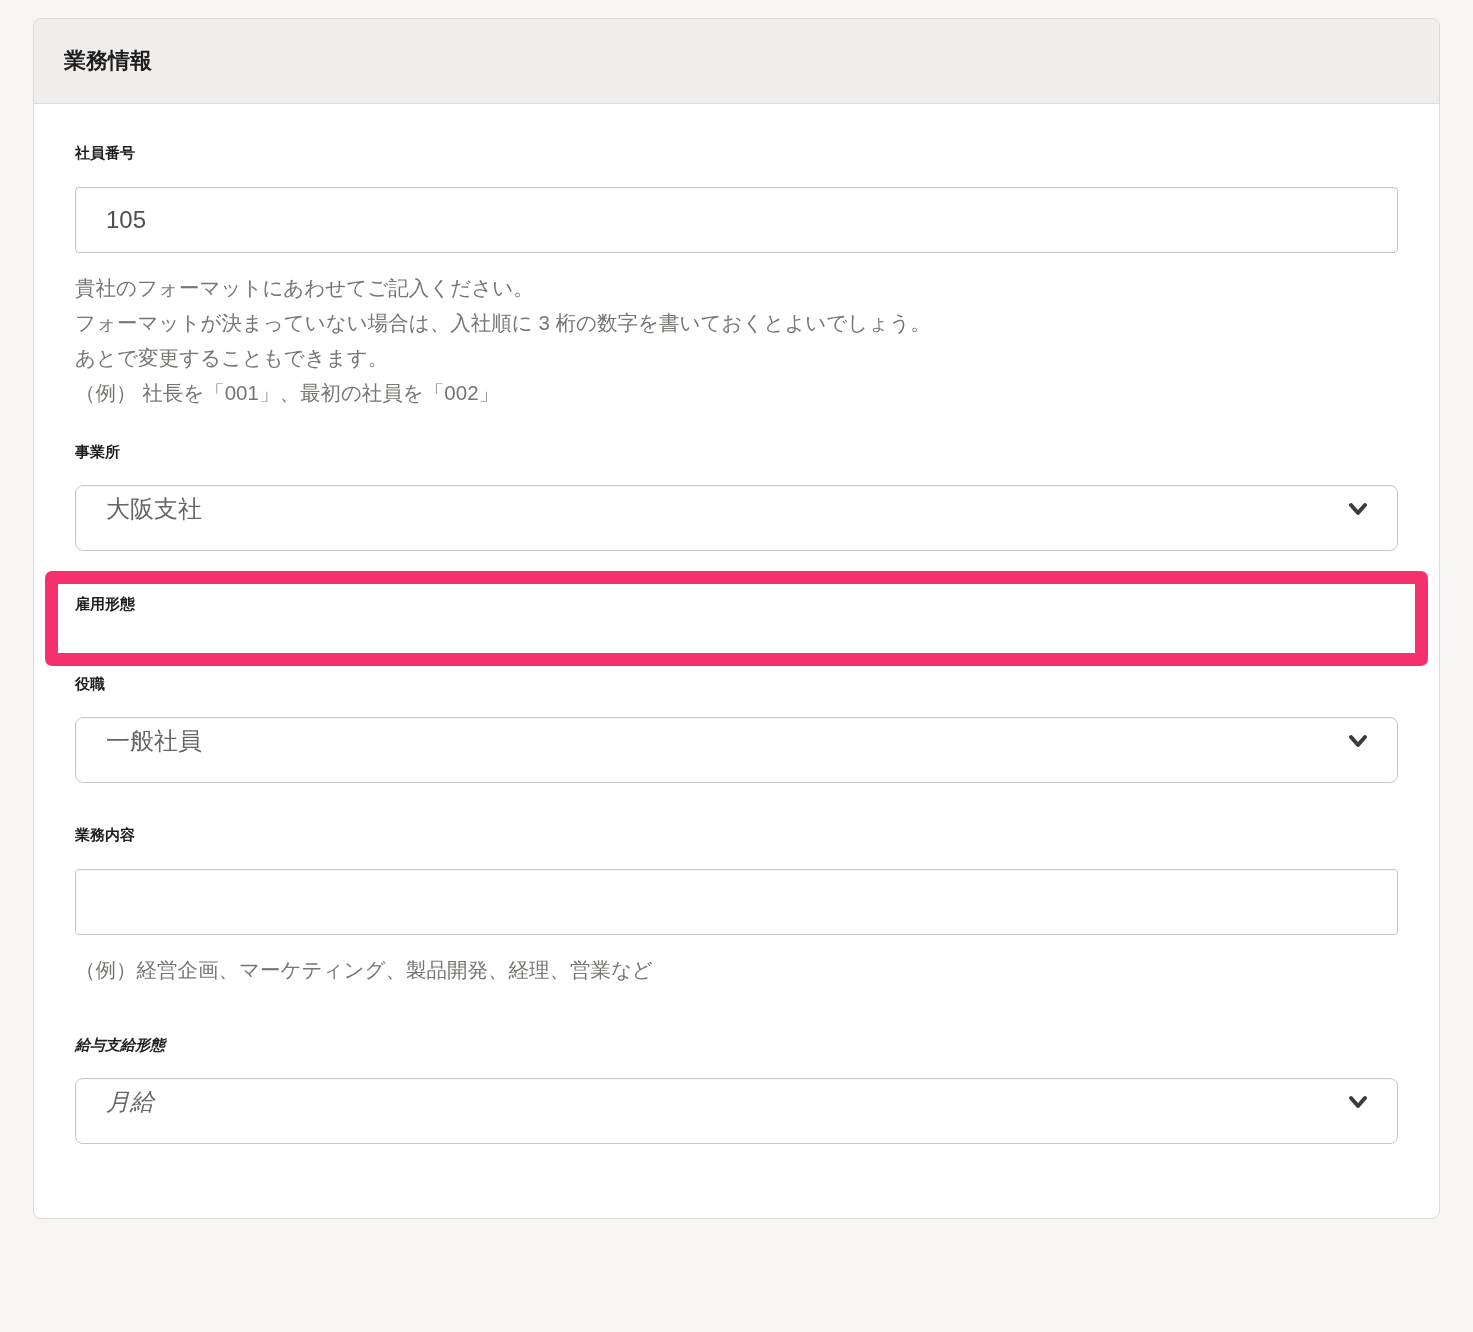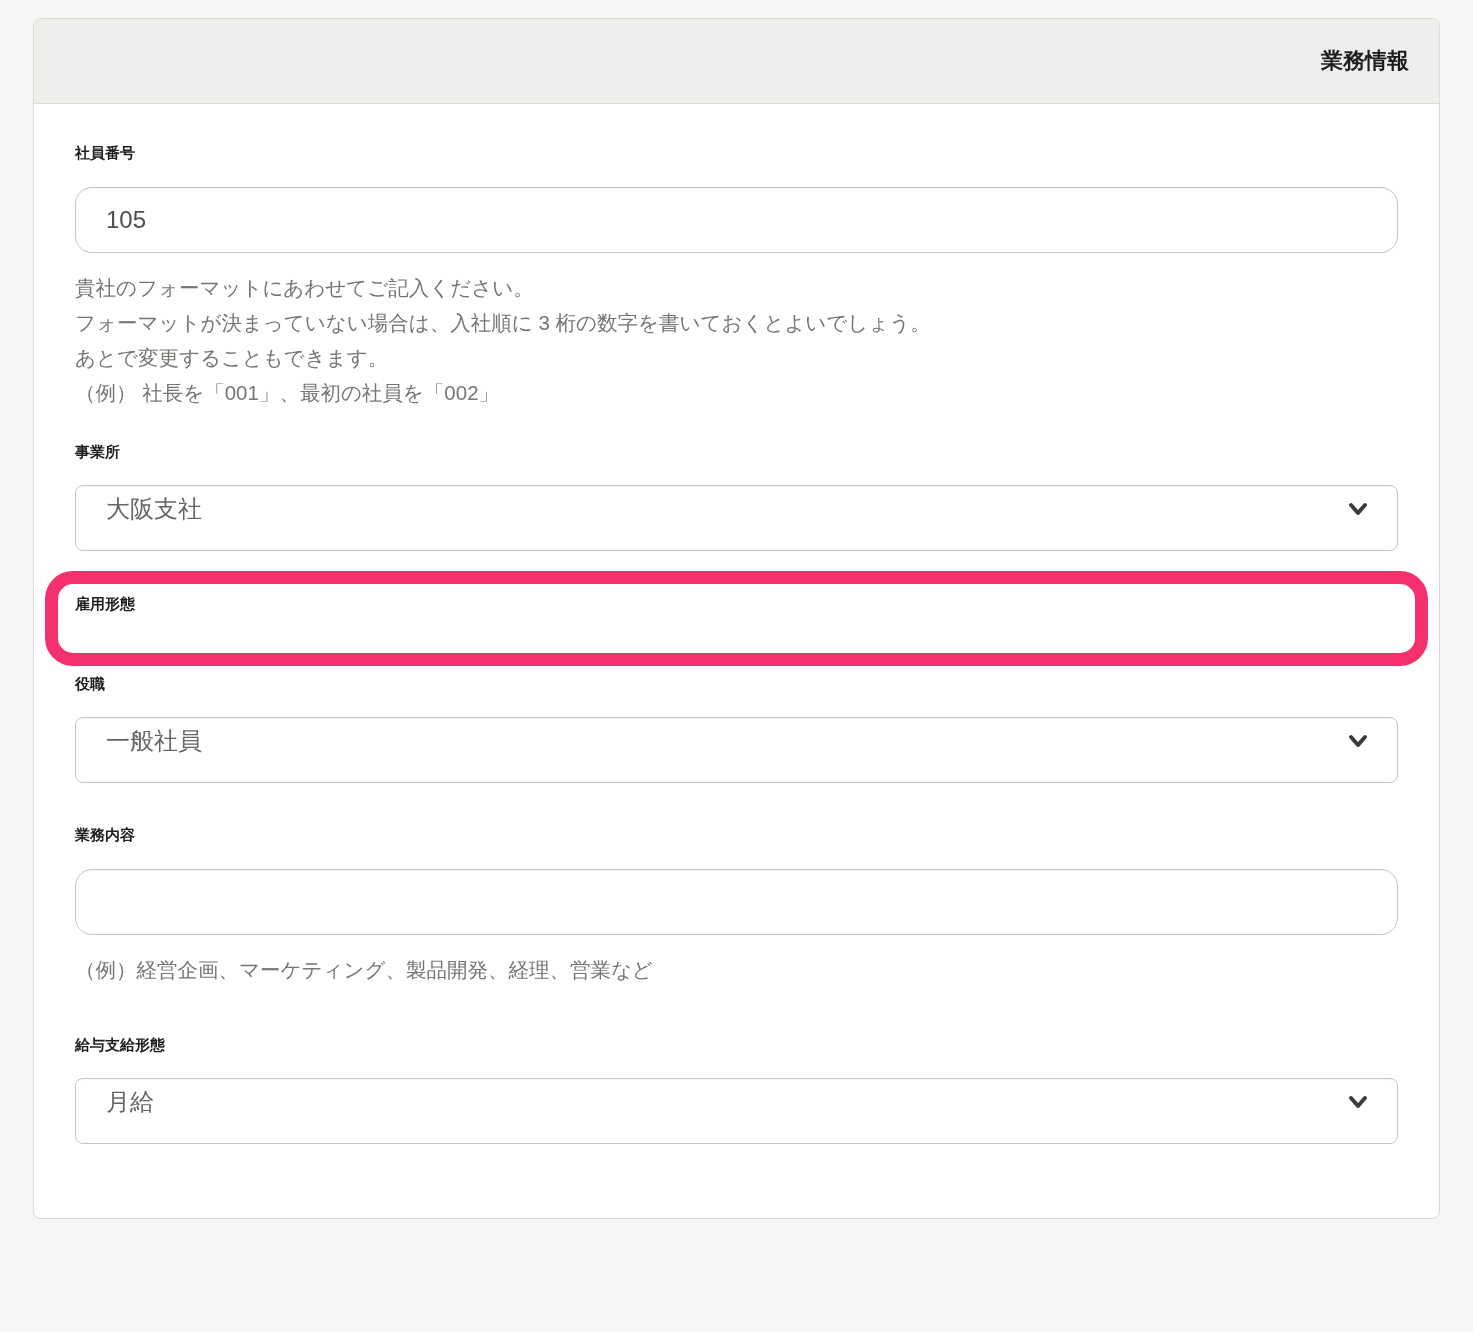--- a/index.html
+++ b/index.html
@@ -36,39 +36,38 @@
     background:var(--header-bg);
     border-bottom:1px solid var(--header-border);
     padding:29px 30px;
   }
   .panel-title{
     margin:0;
     font-size:22px;
     font-weight:700;
     color:var(--label-color);
     line-height:1.2;
-    text-align:right;
   }
   .panel-body{
     padding:39px 41px 58px 41px;
   }
   .field-label{
     display:block;
     font-size:15px;
     font-weight:700;
     color:var(--label-color);
     line-height:1.3;
     margin-bottom:24px;
   }
   .text-input{
     display:block;
     width:100%;
     height:66px;
     border:1px solid var(--input-border);
-    border-radius:17px;
+    border-radius:4px;
     background:#ffffff;
     font-size:24px;
     color:var(--input-text);
     padding:0 30px;
     outline:none;
     font-family:inherit;
     box-shadow:inset 0 1px 1px rgba(0,0,0,0.03);
   }
   .select-box{
     display:flex;
@@ -99,29 +98,29 @@
   .help p{
     margin:0;
     font-size:20.5px;
     line-height:35px;
     color:var(--help-text);
   }
   .field-employee-number{margin-bottom:32px;}
   .field-office{margin-bottom:0;}
   .highlight-box{
     border:13px solid var(--pink);
-    border-radius:28px;
+    border-radius:7px;
     margin:20px -30px 8px -30px;
     padding:10px 17px 24px 17px;
     background:#ffffff;
   }
   .highlight-box .field-label{margin-bottom:15px;}
   .field-position{margin-bottom:42px;}
   .field-job-description{margin-bottom:48px;}
-  .field-salary{margin-bottom:16px;}
+  .field-salary{margin-bottom:16px;font-style:italic;}
 </style>
 </head>
 <body>
 
 <div class="page">
   <section class="panel">
 
     <header class="panel-header">
       <h2 class="panel-title">業務情報</h2>
     </header>

